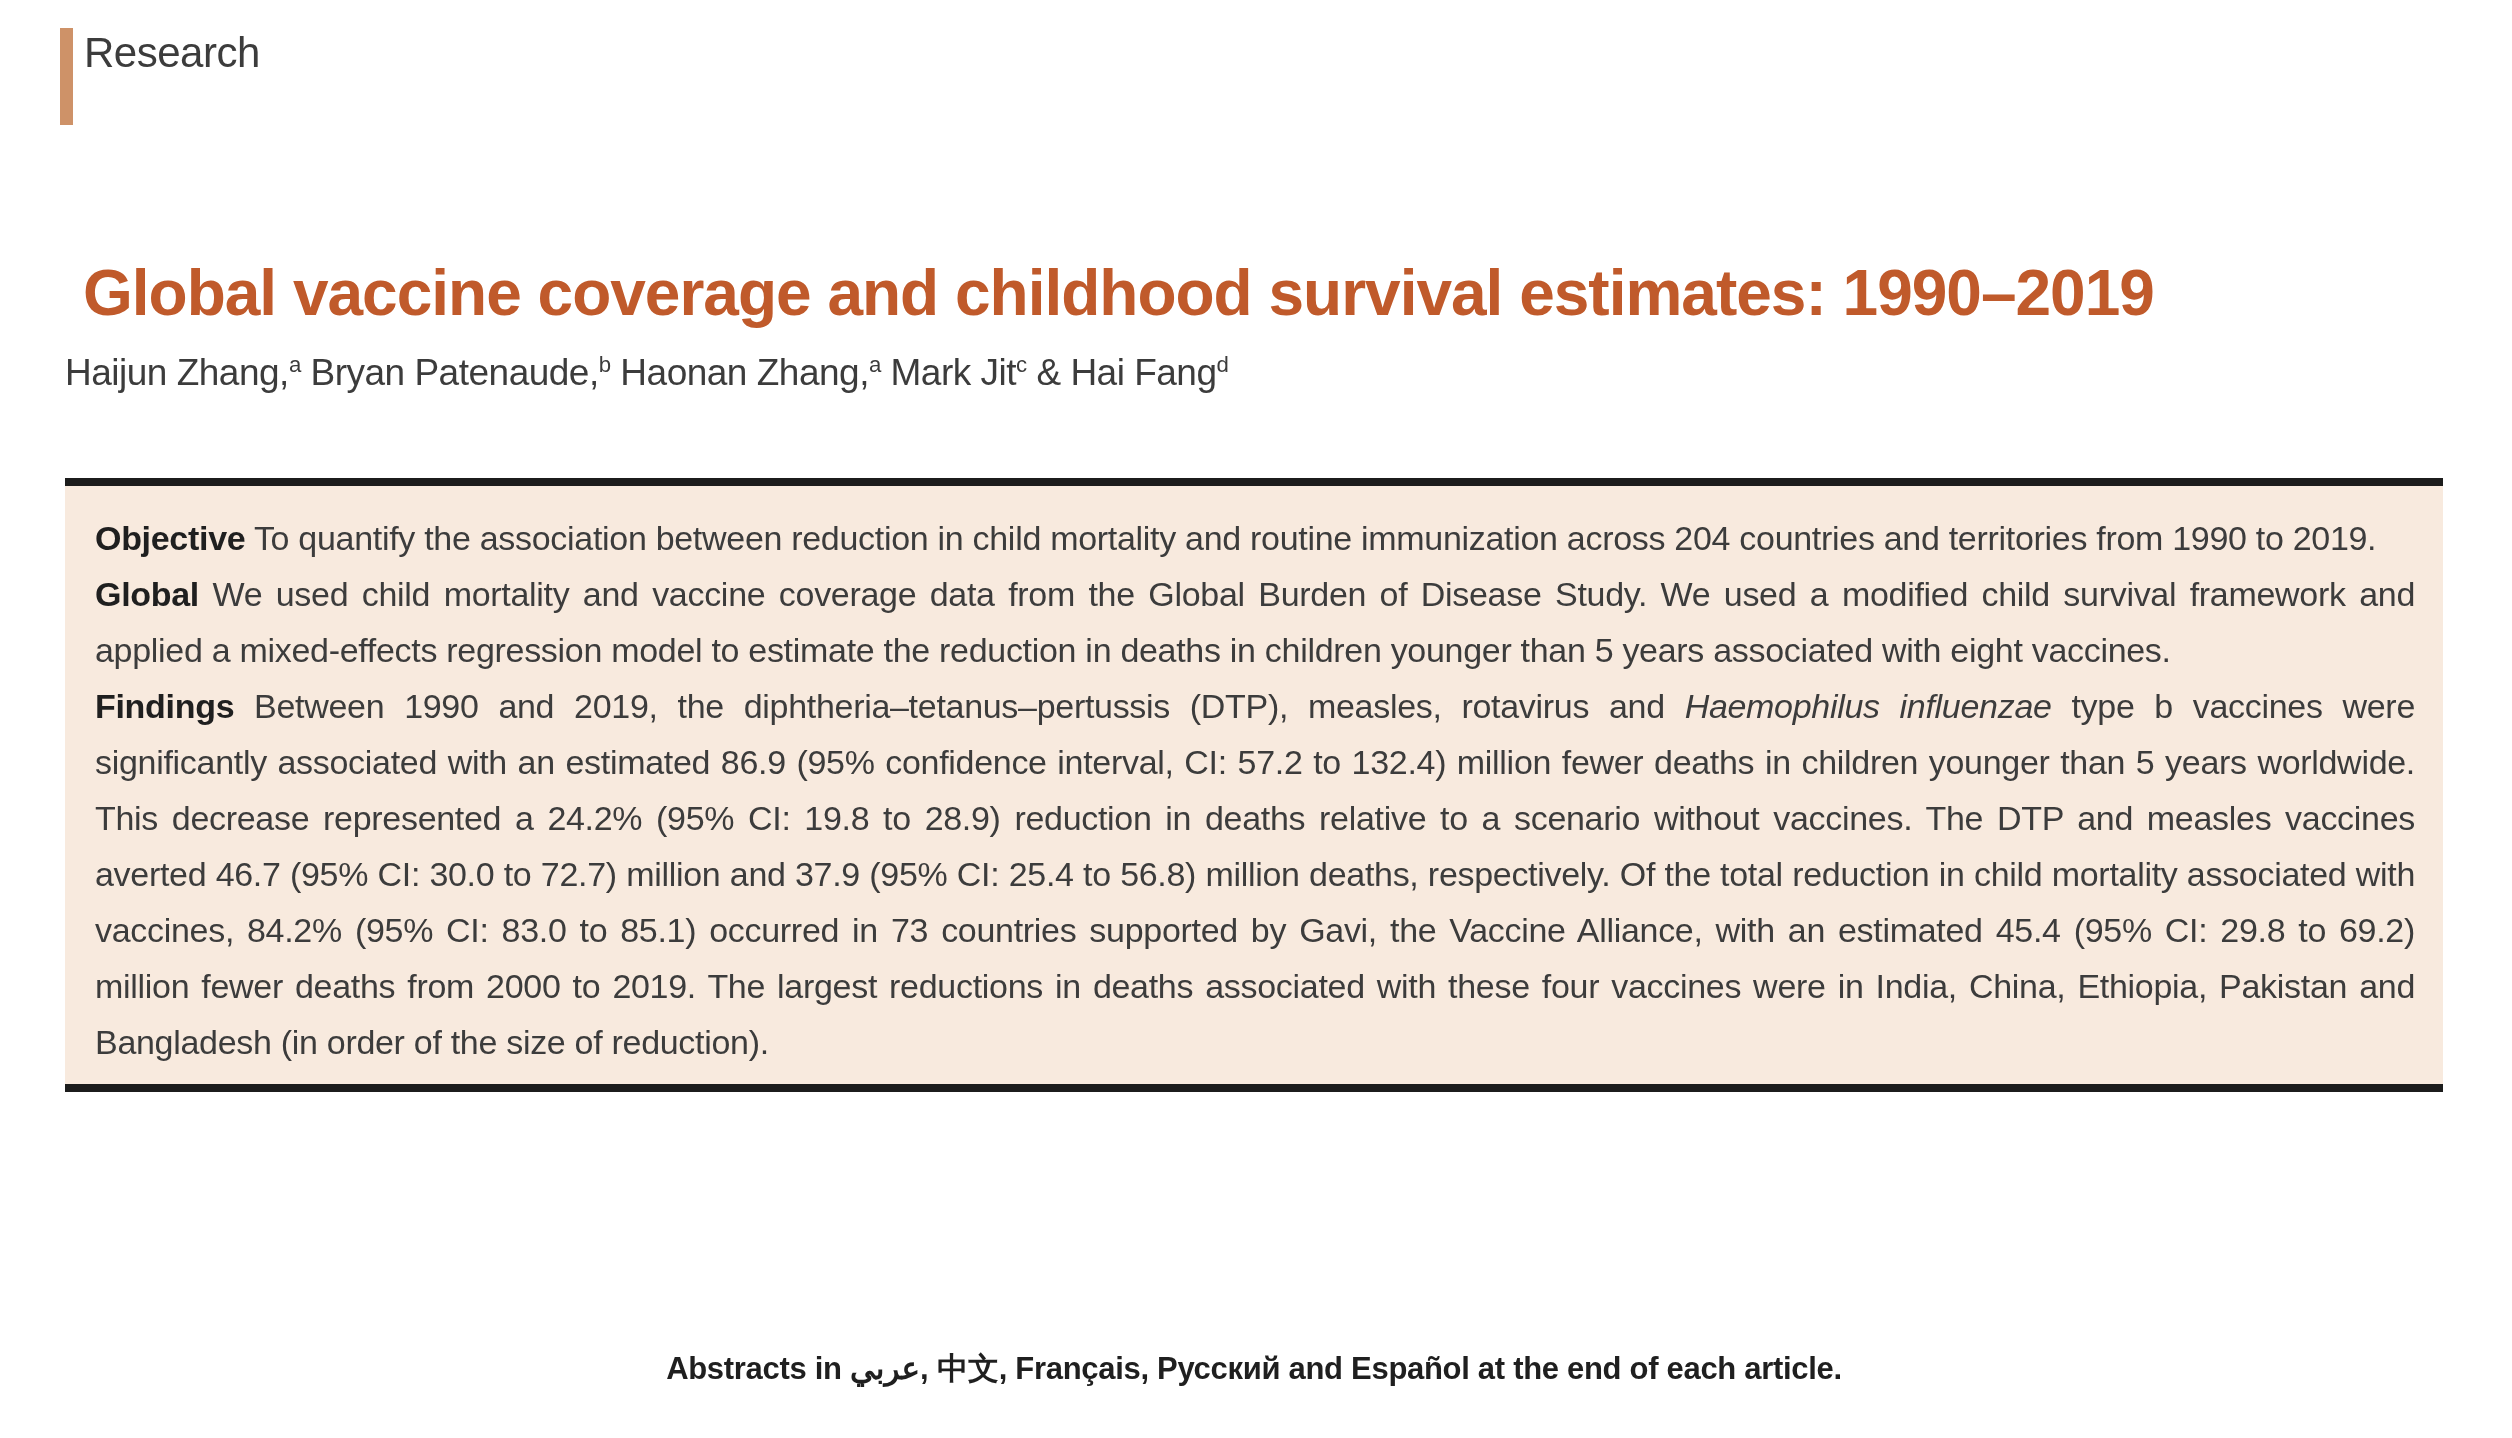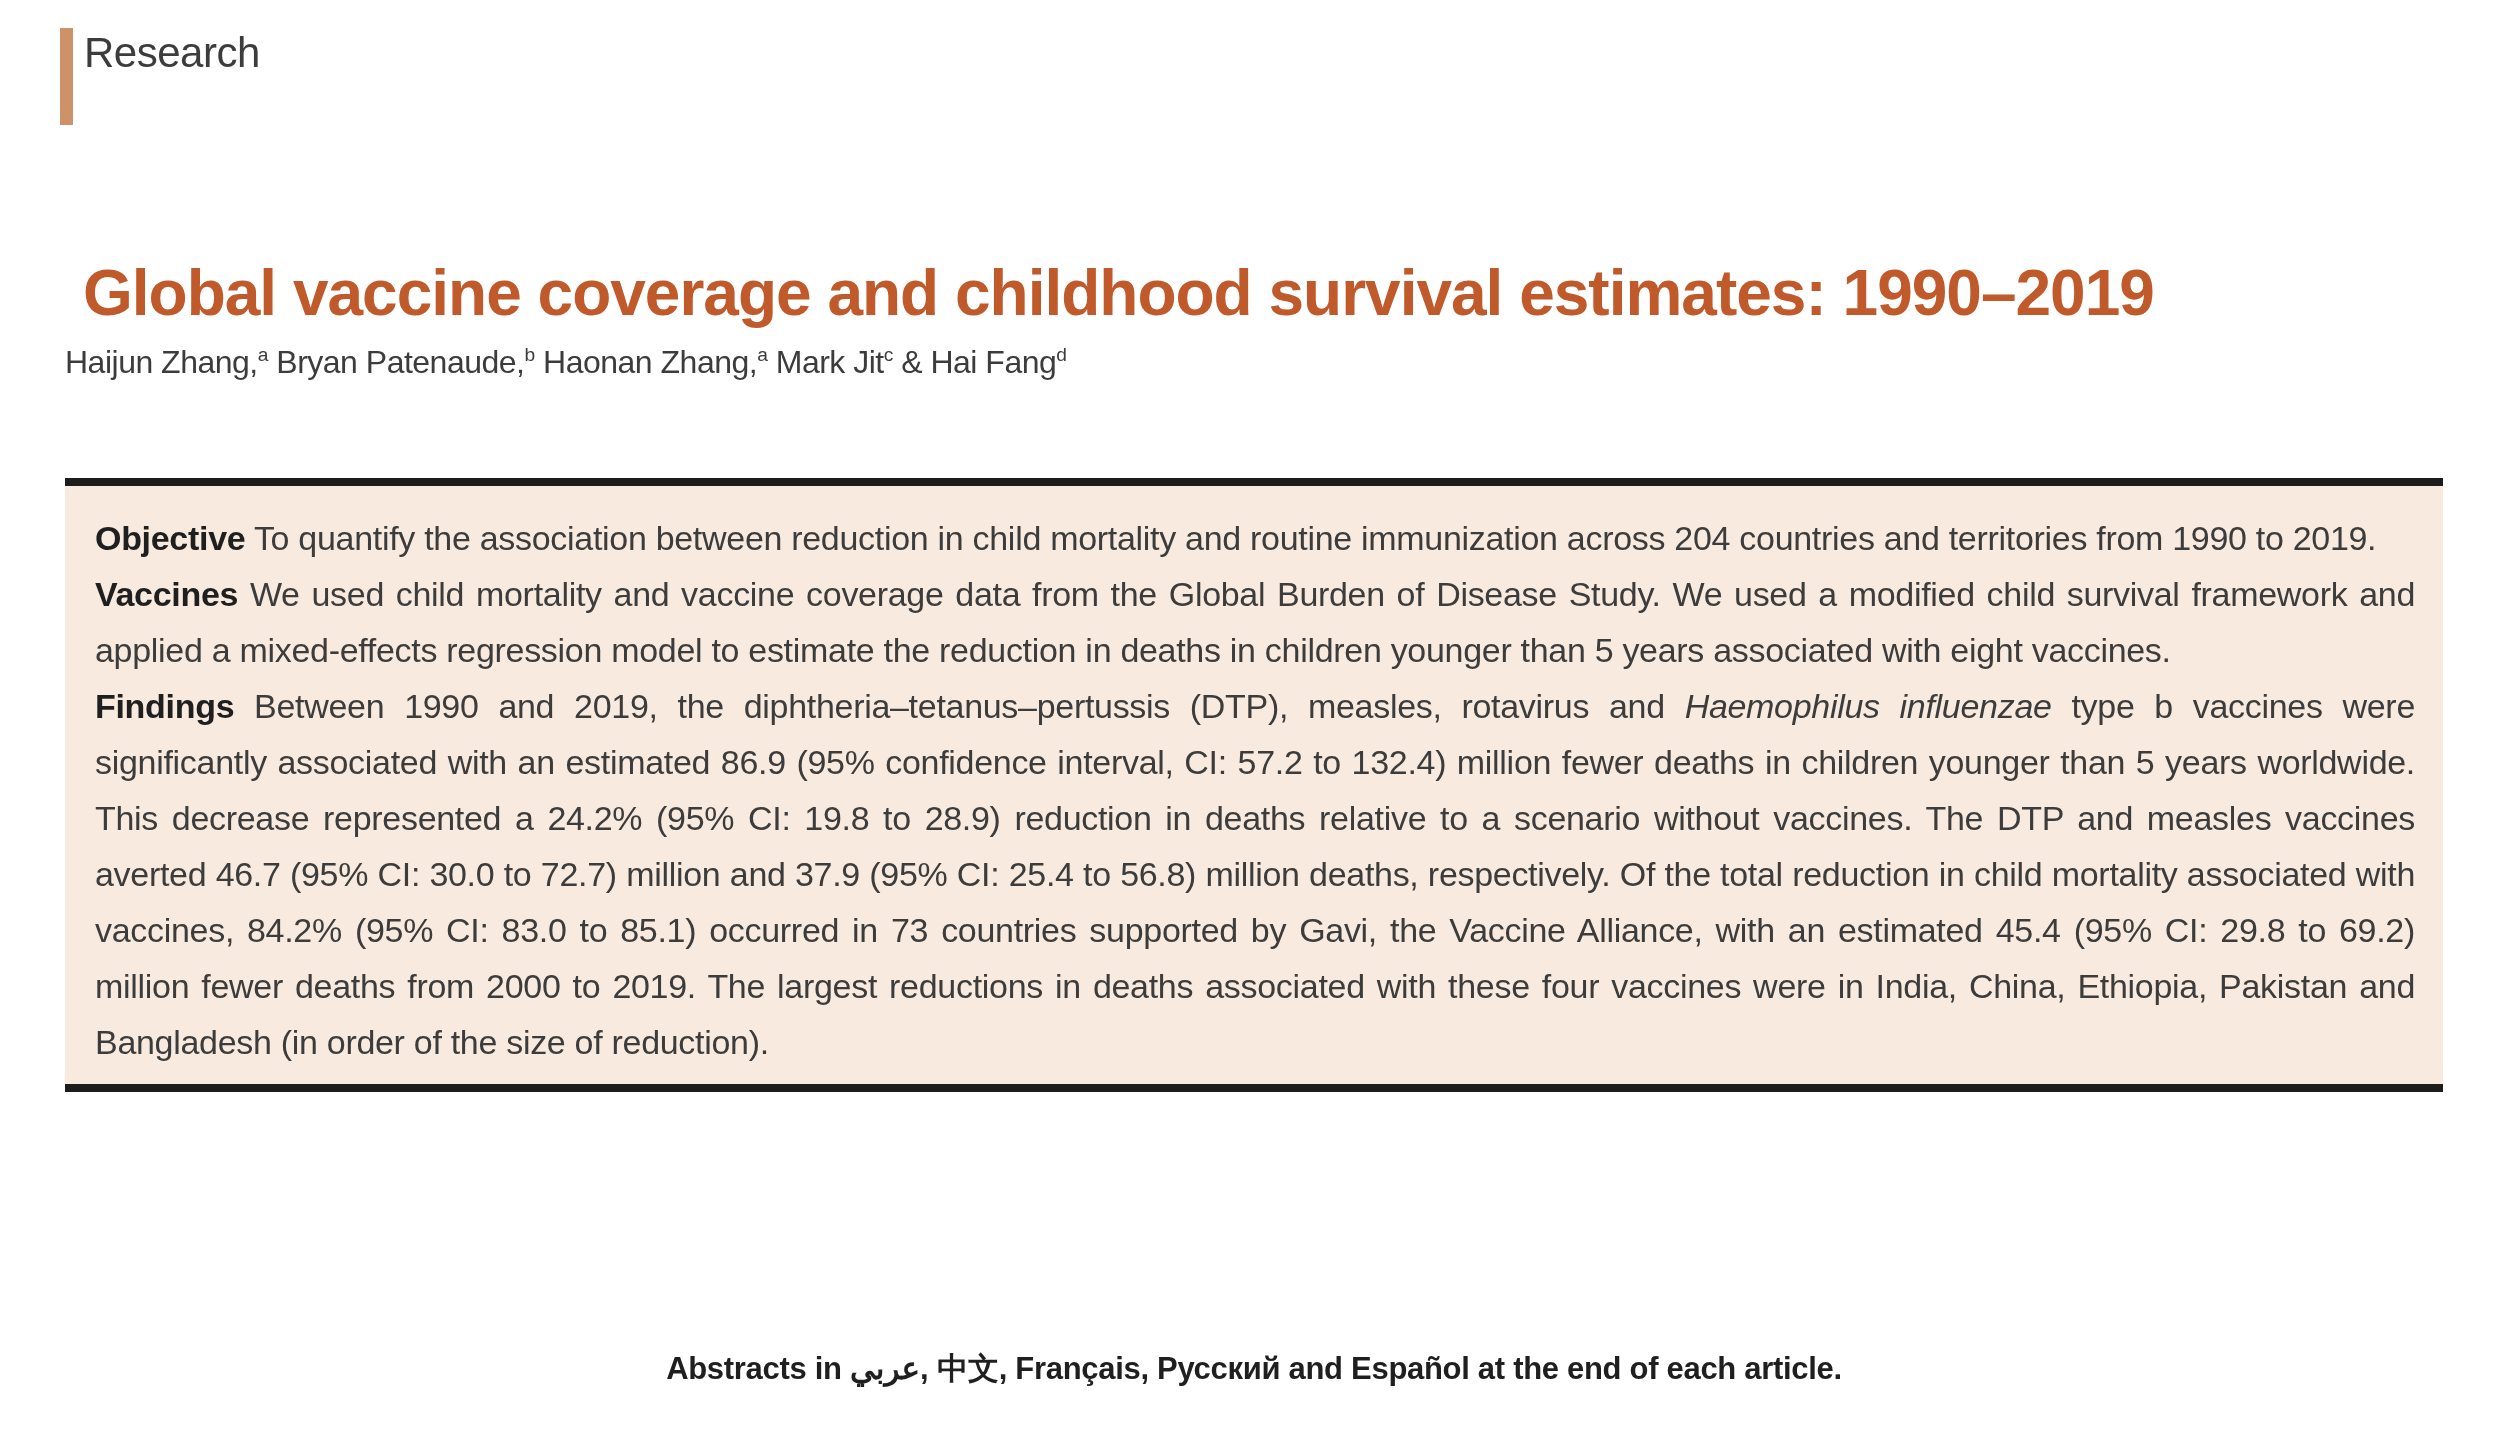--- a/index.html
+++ b/index.html
@@ -54,23 +54,23 @@
     font-size: 64px;
     font-weight: bold;
     letter-spacing: -1px;
     white-space: nowrap;
     color: var(--accent-orange, #c05a2b);
   }
   
   .authors {
     position: absolute;
     left: 0;
-    top: 344px;
+    top: 352px;
     width: 100%;
-    font-size: 32px;
+    font-size: 37px;
     letter-spacing: -0.5px;
     color: var(--body-text, #3c3c3c);
     white-space: nowrap;
   }
   .authors sup {
     font-size: 60%;
     line-height: 0;
   }
   
   .abstract-box {
@@ -118,20 +118,20 @@
     <div class="kicker-label">Research</div>
   </div>
 
   <div class="content">
     <h1 class="title">Global vaccine coverage and childhood survival estimates: 1990–2019</h1>
 
     <div class="authors"><span><span>Haijun Zhang,</span><sup>a</sup></span><span><span> Bryan Patenaude,</span><sup>b</sup></span><span><span> Haonan Zhang,</span><sup>a</sup></span><span><span> Mark Jit</span><sup>c</sup></span><span><span> &amp; Hai Fang</span><sup>d</sup></span></div>
 
     <section class="abstract-box">
       <p><b>Objective</b><span> To quantify the association between reduction in child mortality and routine immunization across 204 countries and territories from 1990 to 2019.</span></p>
-      <p><b>Vaccines</b><span> We used child mortality and vaccine coverage data from the Global Burden of Disease Study. We used a modified child survival framework and applied a mixed-effects regression model to estimate the reduction in deaths in children younger than 5 years associated with eight vaccines.</span></p>
+      <p><b>Global</b><span> We used child mortality and vaccine coverage data from the Global Burden of Disease Study. We used a modified child survival framework and applied a mixed-effects regression model to estimate the reduction in deaths in children younger than 5 years associated with eight vaccines.</span></p>
       <p><b>Findings</b><span> Between 1990 and 2019, the diphtheria–tetanus–pertussis (DTP), measles, rotavirus and </span><i>Haemophilus influenzae</i><span> type b vaccines were significantly associated with an estimated 86.9 (95% confidence interval, CI: 57.2 to 132.4) million fewer deaths in children younger than 5 years worldwide. This decrease represented a 24.2% (95% CI: 19.8 to 28.9) reduction in deaths relative to a scenario without vaccines. The DTP and measles vaccines averted 46.7 (95% CI: 30.0 to 72.7) million and 37.9 (95% CI: 25.4 to 56.8) million deaths, respectively. Of the total reduction in child mortality associated with vaccines, 84.2% (95% CI: 83.0 to 85.1) occurred in 73 countries supported by Gavi, the Vaccine Alliance, with an estimated 45.4 (95% CI: 29.8 to 69.2) million fewer deaths from 2000 to 2019. The largest reductions in deaths associated with these four vaccines were in India, China, Ethiopia, Pakistan and Bangladesh (in order of the size of reduction).</span></p>
     </section>
 
     <div class="langs-note">Abstracts in عربي, 中文, Français, Русский and Español at the end of each article.</div>
   </div>
 
 </div>
 
 </body></html>

